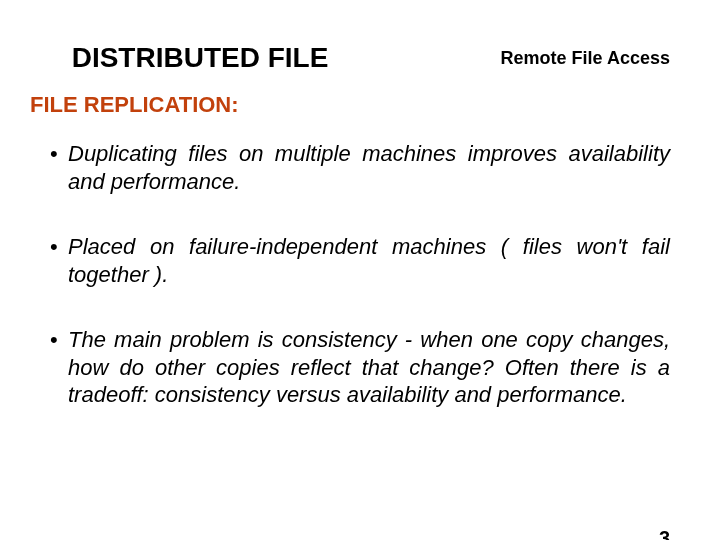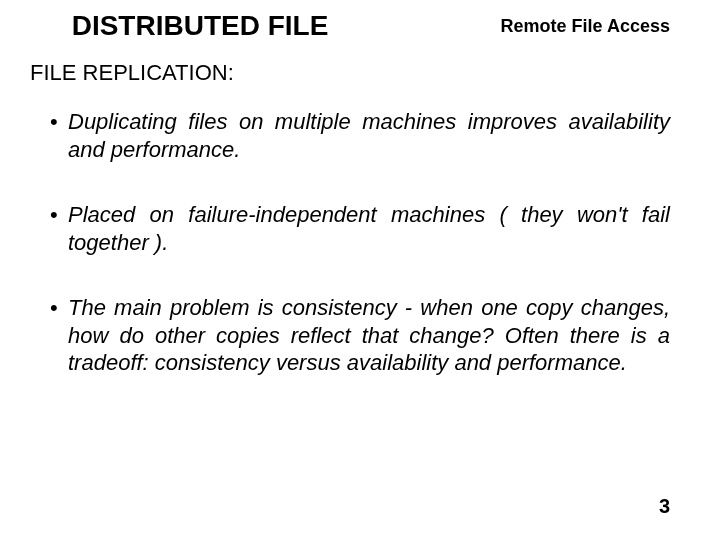--- a/index.html
+++ b/index.html
@@ -14,38 +14,39 @@
   .slide {
     position: relative;
     width: 720px;
     height: 540px;
     box-sizing: border-box;
   }
   .header {
     display: flex;
     align-items: center;
     padding: 10px 40px 0 30px;
+    margin-top: 32px;
   }
   .title {
     font-weight: bold;
     font-size: 28px;
     line-height: 1.15;
     text-align: center;
     width: 340px;
   }
   .subtitle {
     font-weight: bold;
     font-size: 18px;
     margin-left: auto;
     padding-right: 10px;
   }
   .section {
-    font-weight: normal;
+    font-weight: bold;
     font-size: 22px;
-    color: #000000;
+    color: #c2410c;
     padding: 18px 0 0 30px;
   }
   .bullets {
     padding: 22px 50px 0 50px;
   }
   .bullet {
     display: flex;
     font-size: 22px;
     line-height: 1.25;
     margin-bottom: 38px;
@@ -81,21 +82,21 @@
 
   <div class="section">FILE REPLICATION:</div>
 
   <div class="bullets">
     <div class="bullet">
       <div class="dot">•</div>
       <div class="txt">Duplicating files on multiple machines improves availability and performance.</div>
     </div>
     <div class="bullet">
       <div class="dot">•</div>
-      <div class="txt">Placed on failure-independent machines ( they won't fail together ).</div>
+      <div class="txt">Placed on failure-independent machines ( files won't fail together ).</div>
     </div>
     <div class="bullet">
       <div class="dot">•</div>
       <div class="txt">The main problem is consistency - when one copy changes, how do other copies reflect that change? Often there is a tradeoff: consistency versus availability and performance.</div>
     </div>
   </div>
 
   <div class="pagenum">3</div>
 </div>
 

